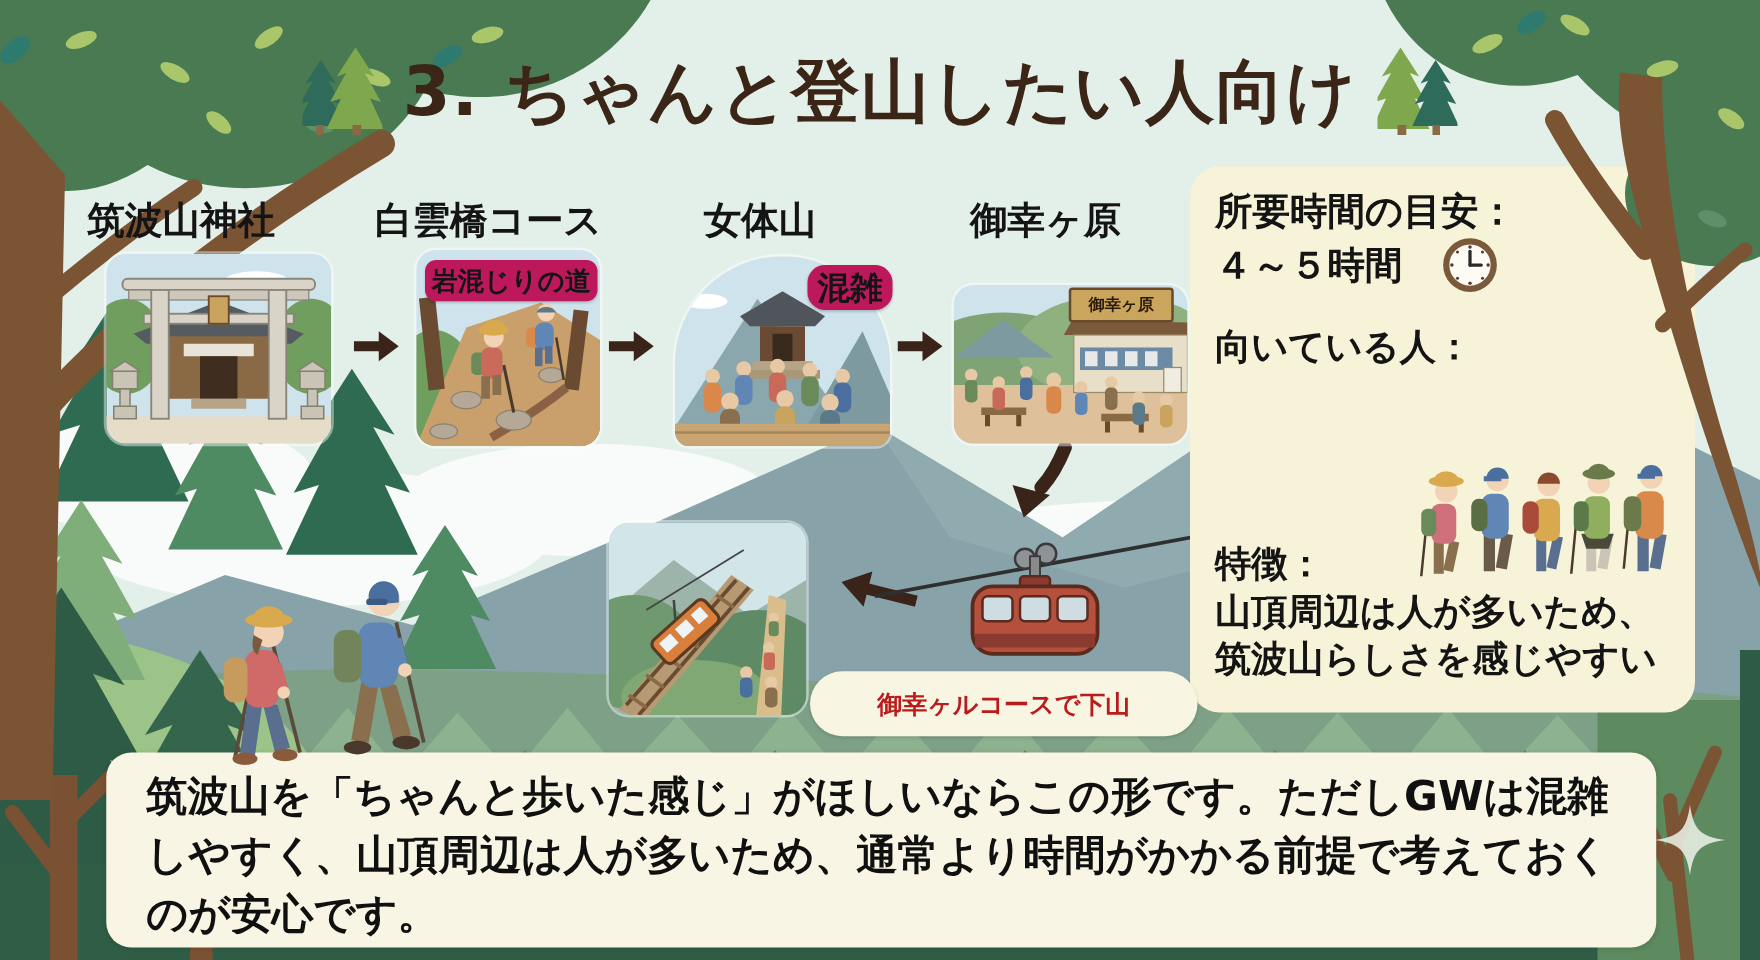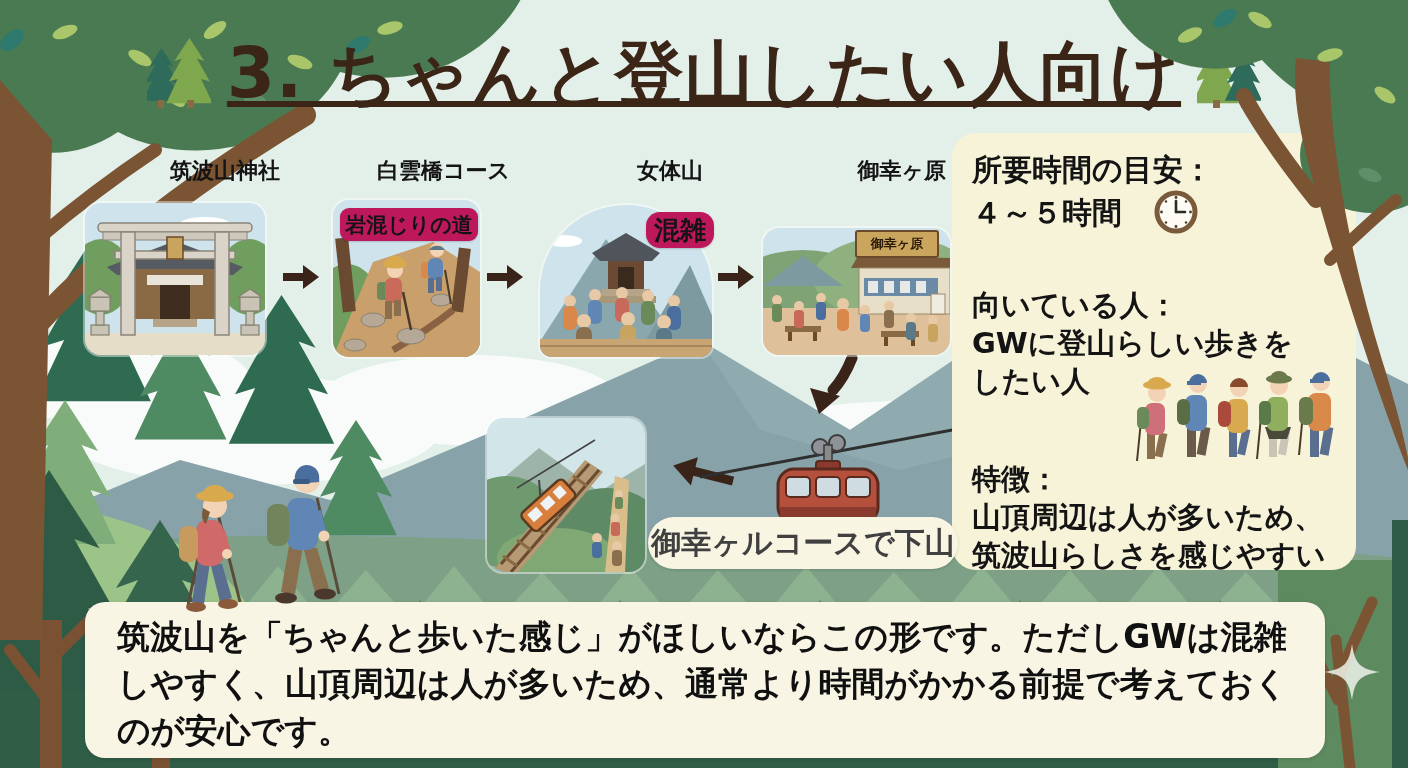--- a/index.html
+++ b/index.html
@@ -2,38 +2,38 @@
 <html><head>
 <meta charset="utf-8">
 <style>
   html,body{margin:0;padding:0;background:#222;}
   .canvas{position:relative;width:1408px;height:768px;overflow:hidden;
           font-family:"DejaVu Sans","Liberation Sans",sans-serif;background:#e3efe9;}
   .abs{position:absolute;}
   .pre{white-space:pre-line;}
   
   .title-row{left:0;right:0;top:38px;display:flex;justify-content:center;align-items:center;gap:16px;z-index:2;}
-  .title-text{font-size:69px;font-weight:900;color:#3a2517;letter-spacing:1px;line-height:1;text-decoration:underline;}
+  .title-text{font-size:55px;font-weight:900;color:#3a2517;letter-spacing:1px;line-height:1;}
   
-  .step-label{font-size:22px;font-weight:900;color:#141414;text-align:right;z-index:3;}
+  .step-label{font-size:30px;font-weight:900;color:#141414;text-align:left;z-index:3;}
   
   .panel{overflow:hidden;z-index:3;box-shadow:0 0 0 2px rgba(255,255,255,.45);}
   .rounded{border-radius:16px;}
   .arch{border-radius:88px 88px 12px 12px;}
   .badge{background:#be185d;border-radius:9px;display:flex;align-items:center;justify-content:center;
          color:#141414;z-index:4;box-shadow:0 1px 2px rgba(0,0,0,.18);}
   .badge-rock{font-size:21px;font-weight:800;}
   .badge-crowd{font-size:26px;font-weight:900;border-radius:14px;}
   .pill{background:#f9f5e3;border-radius:26px;display:flex;align-items:center;justify-content:center;
-        font-size:30px;font-weight:900;color:#404040;z-index:4;box-shadow:0 1px 3px rgba(0,0,0,.15);}
+        font-size:20px;font-weight:900;color:#b91c1c;z-index:4;box-shadow:0 1px 3px rgba(0,0,0,.15);margin-top:20px;}
   
   .info-panel{left:952px;top:133px;width:404px;height:437px;background:#f7f3d8;border-radius:24px;z-index:3;}
   .info-text{position:absolute;left:20px;color:#141414;font-weight:800;}
   .fs30{font-size:30px;line-height:1.3;}
-  .fs29{font-size:29px;line-height:1.32;margin-top:28px;}
+  .fs29{font-size:29px;line-height:1.32;}
   .duration-line{display:flex;align-items:center;gap:32px;}
   
   .note-box{left:85px;top:602px;width:1240px;height:156px;background:#f8f5e4;border-radius:20px;z-index:6;
             box-shadow:0 1px 4px rgba(0,0,0,.12);}
   .note-text{position:absolute;left:32px;top:12px;width:1180px;font-size:33px;line-height:1.42;
              font-weight:700;color:#101010;}
   .z2{z-index:2}.z3{z-index:3}.z5{z-index:5}.z7{z-index:7}
   .sign-plate{background:#caa55e;border:2px solid #6a4a2a;border-radius:3px;display:flex;align-items:center;
               justify-content:center;font-size:13px;font-weight:700;color:#2a1a0a;z-index:4;}
 </style>
@@ -379,22 +379,20 @@
           <circle cx="12" cy="11.5" r="1.2"></circle>
             <circle cx="32" cy="11.5" r="1.2"></circle>
             <circle cx="12" cy="32.5" r="1.2"></circle>
             <circle cx="32" cy="32.5" r="1.2"></circle>
         </g>
         <line x1="22" y1="22" x2="22" y2="11" stroke="#2a2a2a" stroke-width="2.6" stroke-linecap="round"></line>
         <line x1="22" y1="22" x2="31" y2="22" stroke="#2a2a2a" stroke-width="2.6" stroke-linecap="round"></line>
       </svg>
     </div>
     <div class="info-text fs29" style="top:125px;">向いている人：</div>
-    <div class="info-text fs29 pre" style="top:163px;">GWに登山らしい歩きを
-したい人</div>
     <div class="info-text fs29" style="top:299px;">特徴：</div>
     <div class="info-text fs29 pre" style="top:337px;">山頂周辺は人が多いため、
 筑波山らしさを感じやすい</div>
 
     <svg class="abs" style="left:183px;top:230px;" width="210" height="110" viewBox="0 0 210 110">
 
       <g transform="translate(0,12)">
         <line x1="6" y1="46" x2="2" y2="86" stroke="#4a3a2a" stroke-width="2"></line>
         <rect x="12" y="58" width="8" height="26" fill="#8a6f4e"></rect>
           <rect x="22" y="58" width="8" height="24" fill="#8a6f4e" transform="rotate(12 26 70)"></rect>

